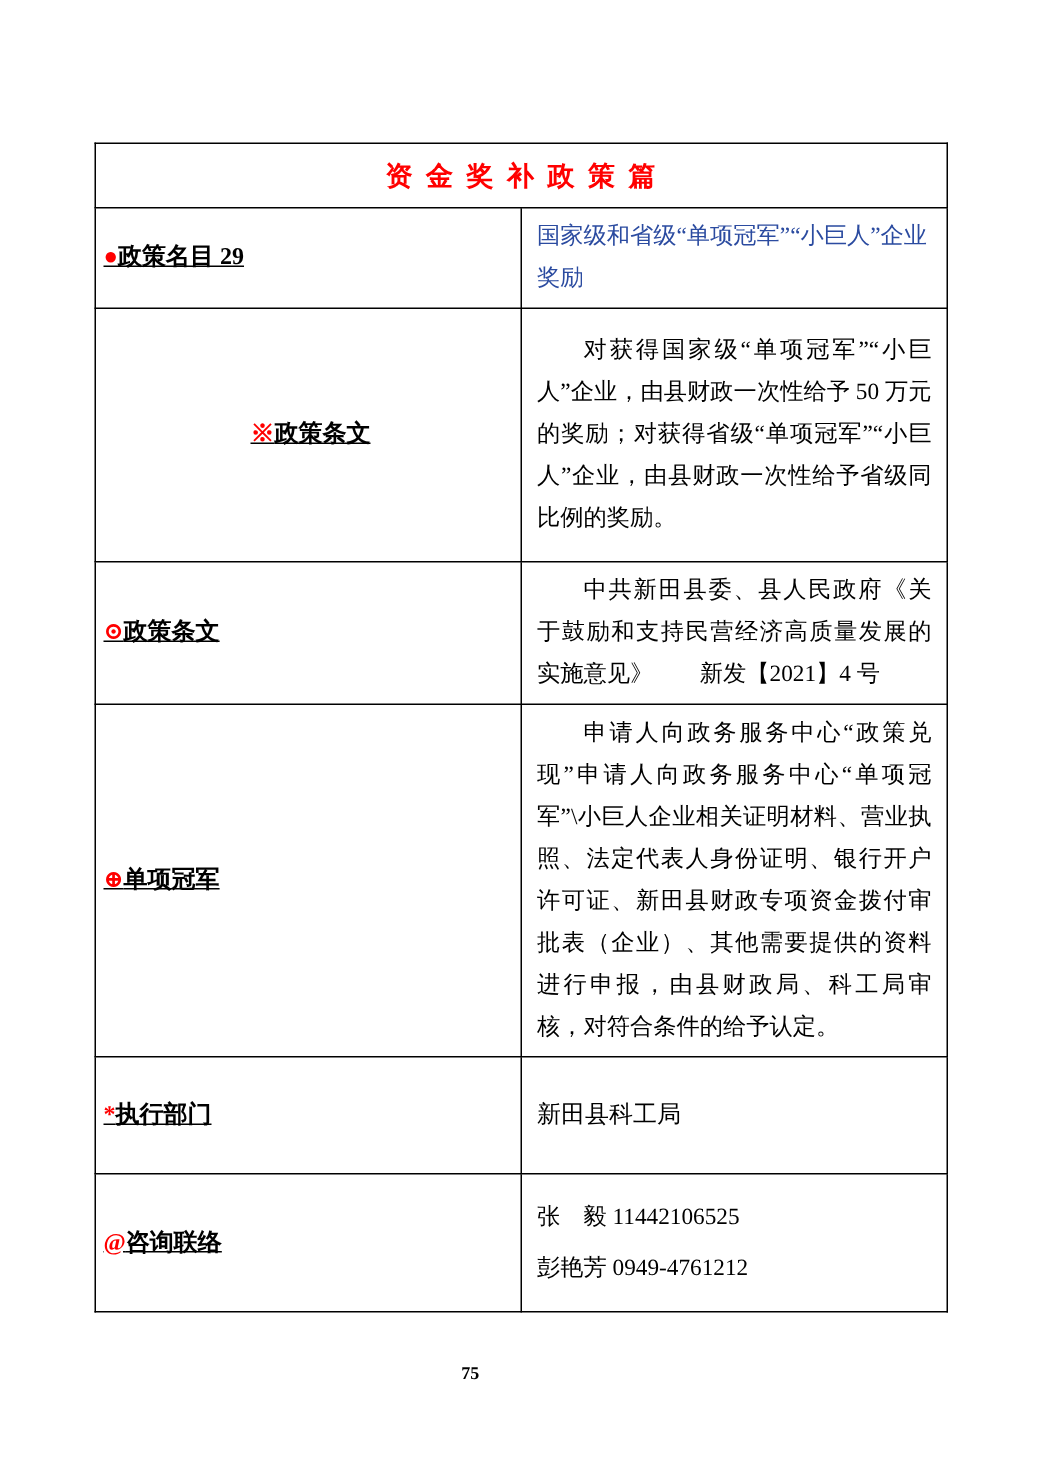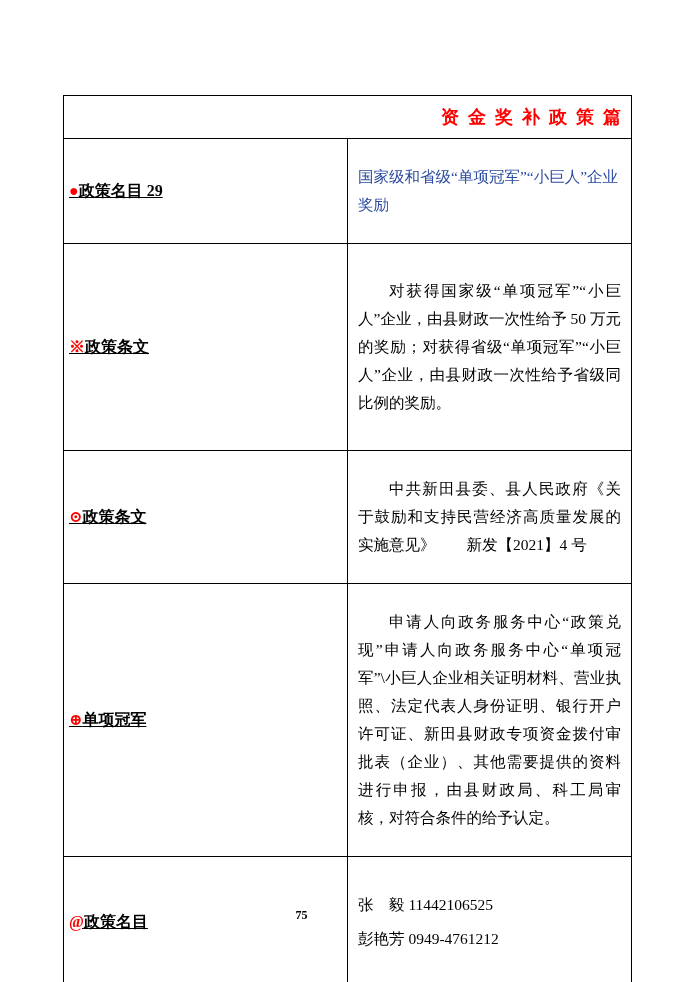--- a/index.html
+++ b/index.html
@@ -22,21 +22,21 @@
     top: 95px;
     width: 569px;
     border-collapse: collapse;
     table-layout: fixed;
   }
   table.policy-table td {
     border: 1px solid #000000;
     vertical-align: middle;
   }
   .title-cell {
-    text-align: right;
+    text-align: center;
     color: #ff0000;
     font-weight: bold;
     font-size: 18px;
     letter-spacing: 9px;
     height: 40px;
     padding-left: 9px; 
   }
   .label-cell {
     width: 121px;
     font-weight: bold;
@@ -46,42 +46,42 @@
     text-decoration: underline;
   }
   .icon {
     color: #ff0000;
     font-weight: bold;
     font-style: normal;
   }
   .content-cell {
     font-size: 15.5px;
     line-height: 28px;
-    padding: 24px 10px;
+    padding: 5px 10px;
     text-align: left;
   }
   .content-cell.blue { color: #2b4ba0; }
   .content-cell.justify {
     text-align: justify;
     text-indent: 2em;
   }
   .content-cell.indent-sm { text-indent: 1em; }
   .row-name     td { height: 47px; }
   .row-users    td { height: 44px; }
-  .row-text     td { height: 158px; }
+  .row-text     td { height: 158px; text-align: center; }
   .row-basis    td { height: 82px; }
   .row-process  td { height: 194px; }
   .row-dept     td { height: 67px; }
   .row-contact  td { height: 81px; }
   .contact-line { line-height: 34px; }
   .dept-value  { font-size: 16px; }
   .footer-pagenum {
     position: absolute;
     top: 908px;
-    left: 0;
+    left: 12px;
     width: 603px;
     text-align: center;
     font-size: 12px;
     font-weight: bold;
   }
 </style>
 </head>
 <body>
 
 <div class="page">
@@ -114,24 +114,30 @@
       <td class="content-cell justify">中共新田县委、县人民政府《关于鼓励和支持民营经济高质量发展的实施意见》　　新发【2021】4 号</td>
     </tr>
 
     <tr class="row-process">
       <td class="label-cell">
         <span class="icon">⊕</span><span>单项冠军</span>
       </td>
       <td class="content-cell justify">申请人向政务服务中心“政策兑现”申请人向政务服务中心“单项冠军”\小巨人企业相关证明材料、营业执照、法定代表人身份证明、银行开户许可证、新田县财政专项资金拨付审批表（企业）、其他需要提供的资料进行申报，由县财政局、科工局审核，对符合条件的给予认定。</td>
     </tr>
 
+    <tr class="row-dept">
+      <td class="label-cell">
+        <span class="icon">*</span><span>执行部门</span>
+      </td>
+      <td class="content-cell dept-value">新田县科工局</td>
+    </tr>
 
     <tr class="row-contact">
       <td class="label-cell">
-        <span class="icon">@</span><span>政策名目</span>
+        <span class="icon">@</span><span>咨询联络</span>
       </td>
       <td class="content-cell">
         <div class="contact-line">张　毅 11442106525</div>
         <div class="contact-line">彭艳芳 0949-4761212</div>
       </td>
     </tr>
 
   </tbody>
     </table>
 

